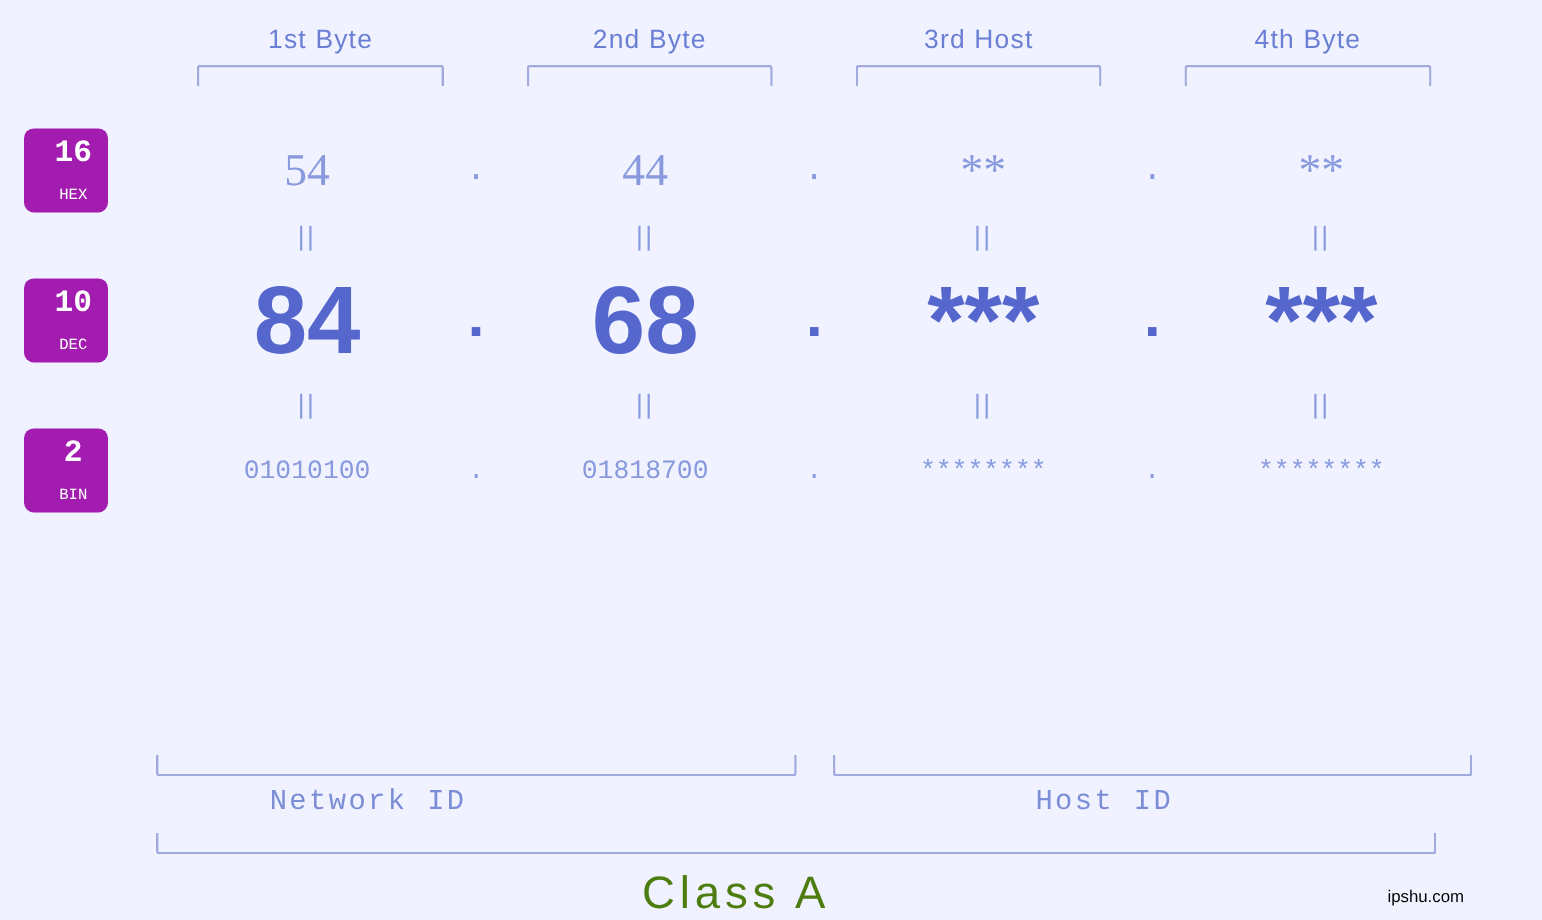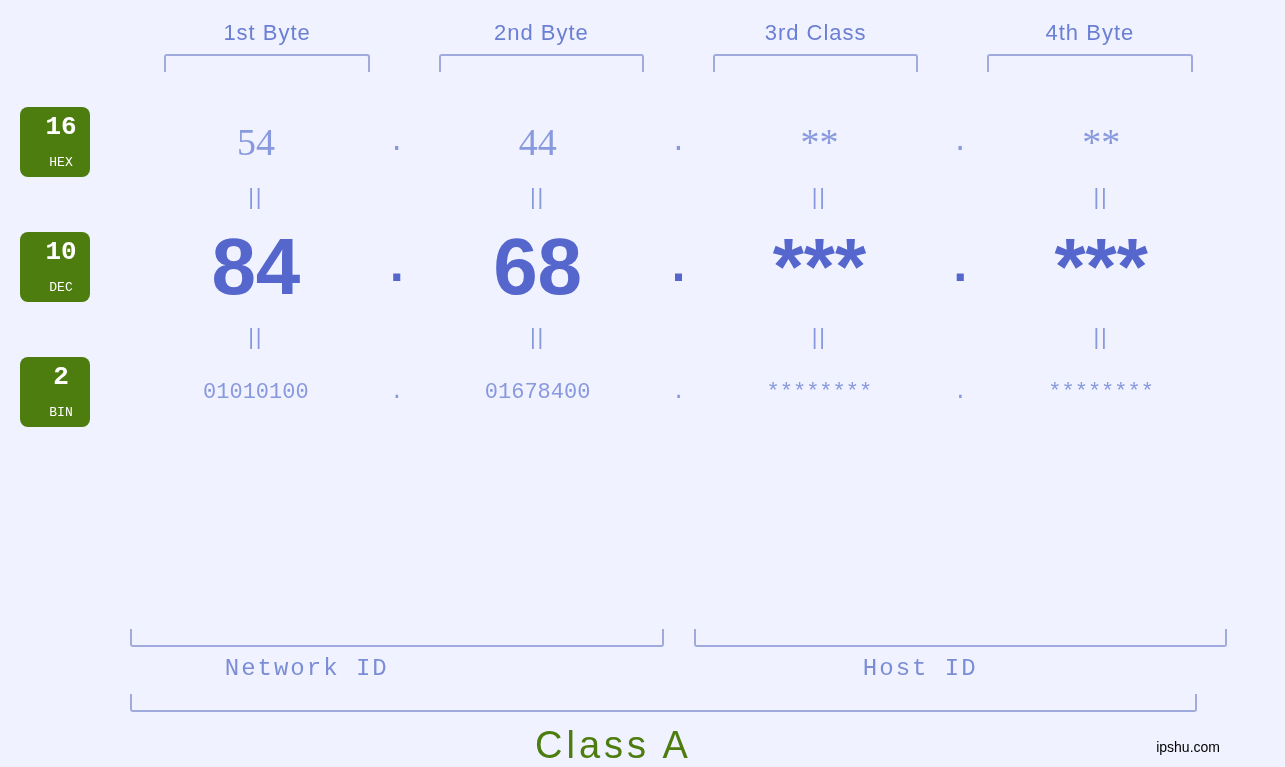--- a/index.html
+++ b/index.html
@@ -79,21 +79,21 @@
       align-items: center;
       width: 100%;
       position: relative;
     }
 
     .badge {
       position: absolute;
       left: -110px;
       width: 70px;
       height: 70px;
-      background-color: #4d7c0f;
+      background-color: #a21caf;
       border-radius: 8px;
       display: flex;
       flex-direction: column;
       align-items: center;
       justify-content: center;
       color: white;
       padding-left: 12px;
     }
 
     .badge-num {
@@ -311,21 +311,21 @@
     }
   </style>
 </head>
 <body>
 
 <div class="container">
 
   <div class="byte-headers">
     <div class="byte-header">1st Byte</div>
     <div class="byte-header">2nd Byte</div>
-    <div class="byte-header">3rd Class</div>
+    <div class="byte-header">3rd Host</div>
     <div class="byte-header">4th Byte</div>
   </div>
 
   <div class="bracket-row">
     <div class="bracket-cell">
       <div class="bracket"></div>
     </div>
     <div class="bracket-cell">
       <div class="bracket"></div>
     </div>
@@ -436,21 +436,21 @@
         <span class="badge-num">2</span>
         <span class="badge-label">BIN</span>
       </div>
       <div class="value-cell">
         <span class="bin-value">01010100</span>
       </div>
       <div class="sep-cell">
         <span class="bin-sep">.</span>
       </div>
       <div class="value-cell">
-        <span class="bin-value">01678400</span>
+        <span class="bin-value">01818700</span>
       </div>
       <div class="sep-cell">
         <span class="bin-sep">.</span>
       </div>
       <div class="value-cell">
         <span class="bin-value asterisk">********</span>
       </div>
       <div class="sep-cell">
         <span class="bin-sep">.</span>
       </div>

